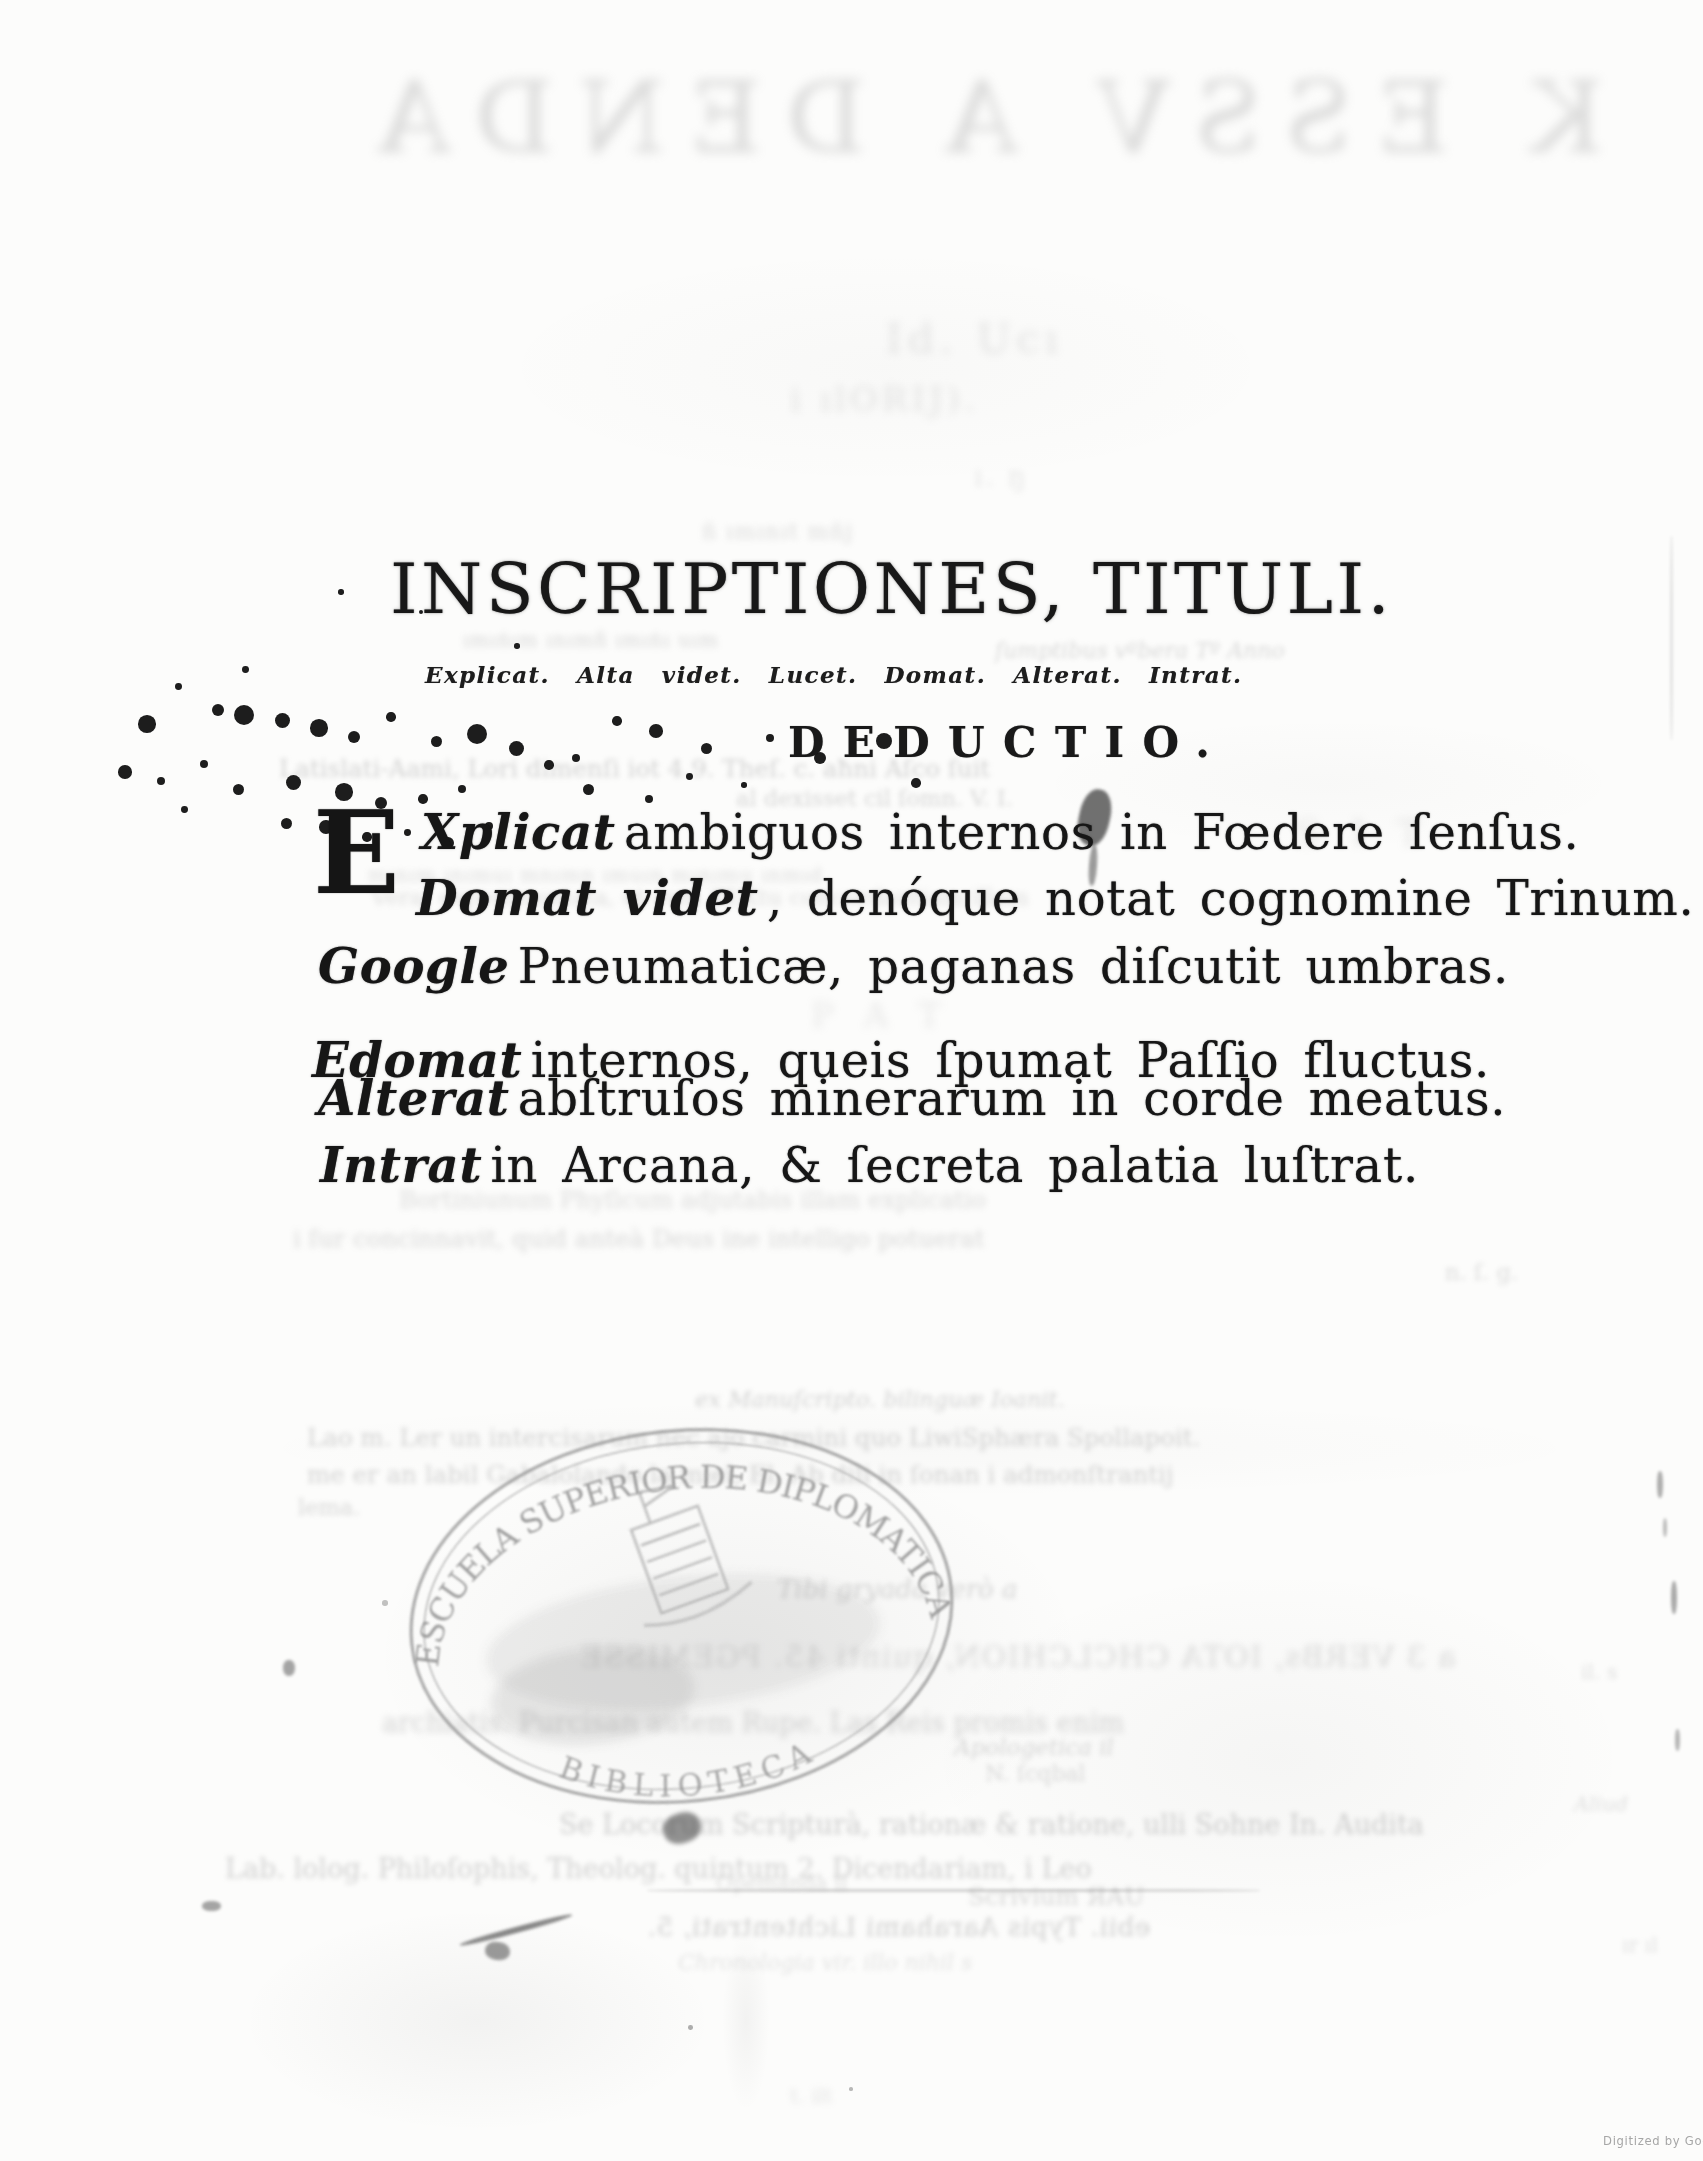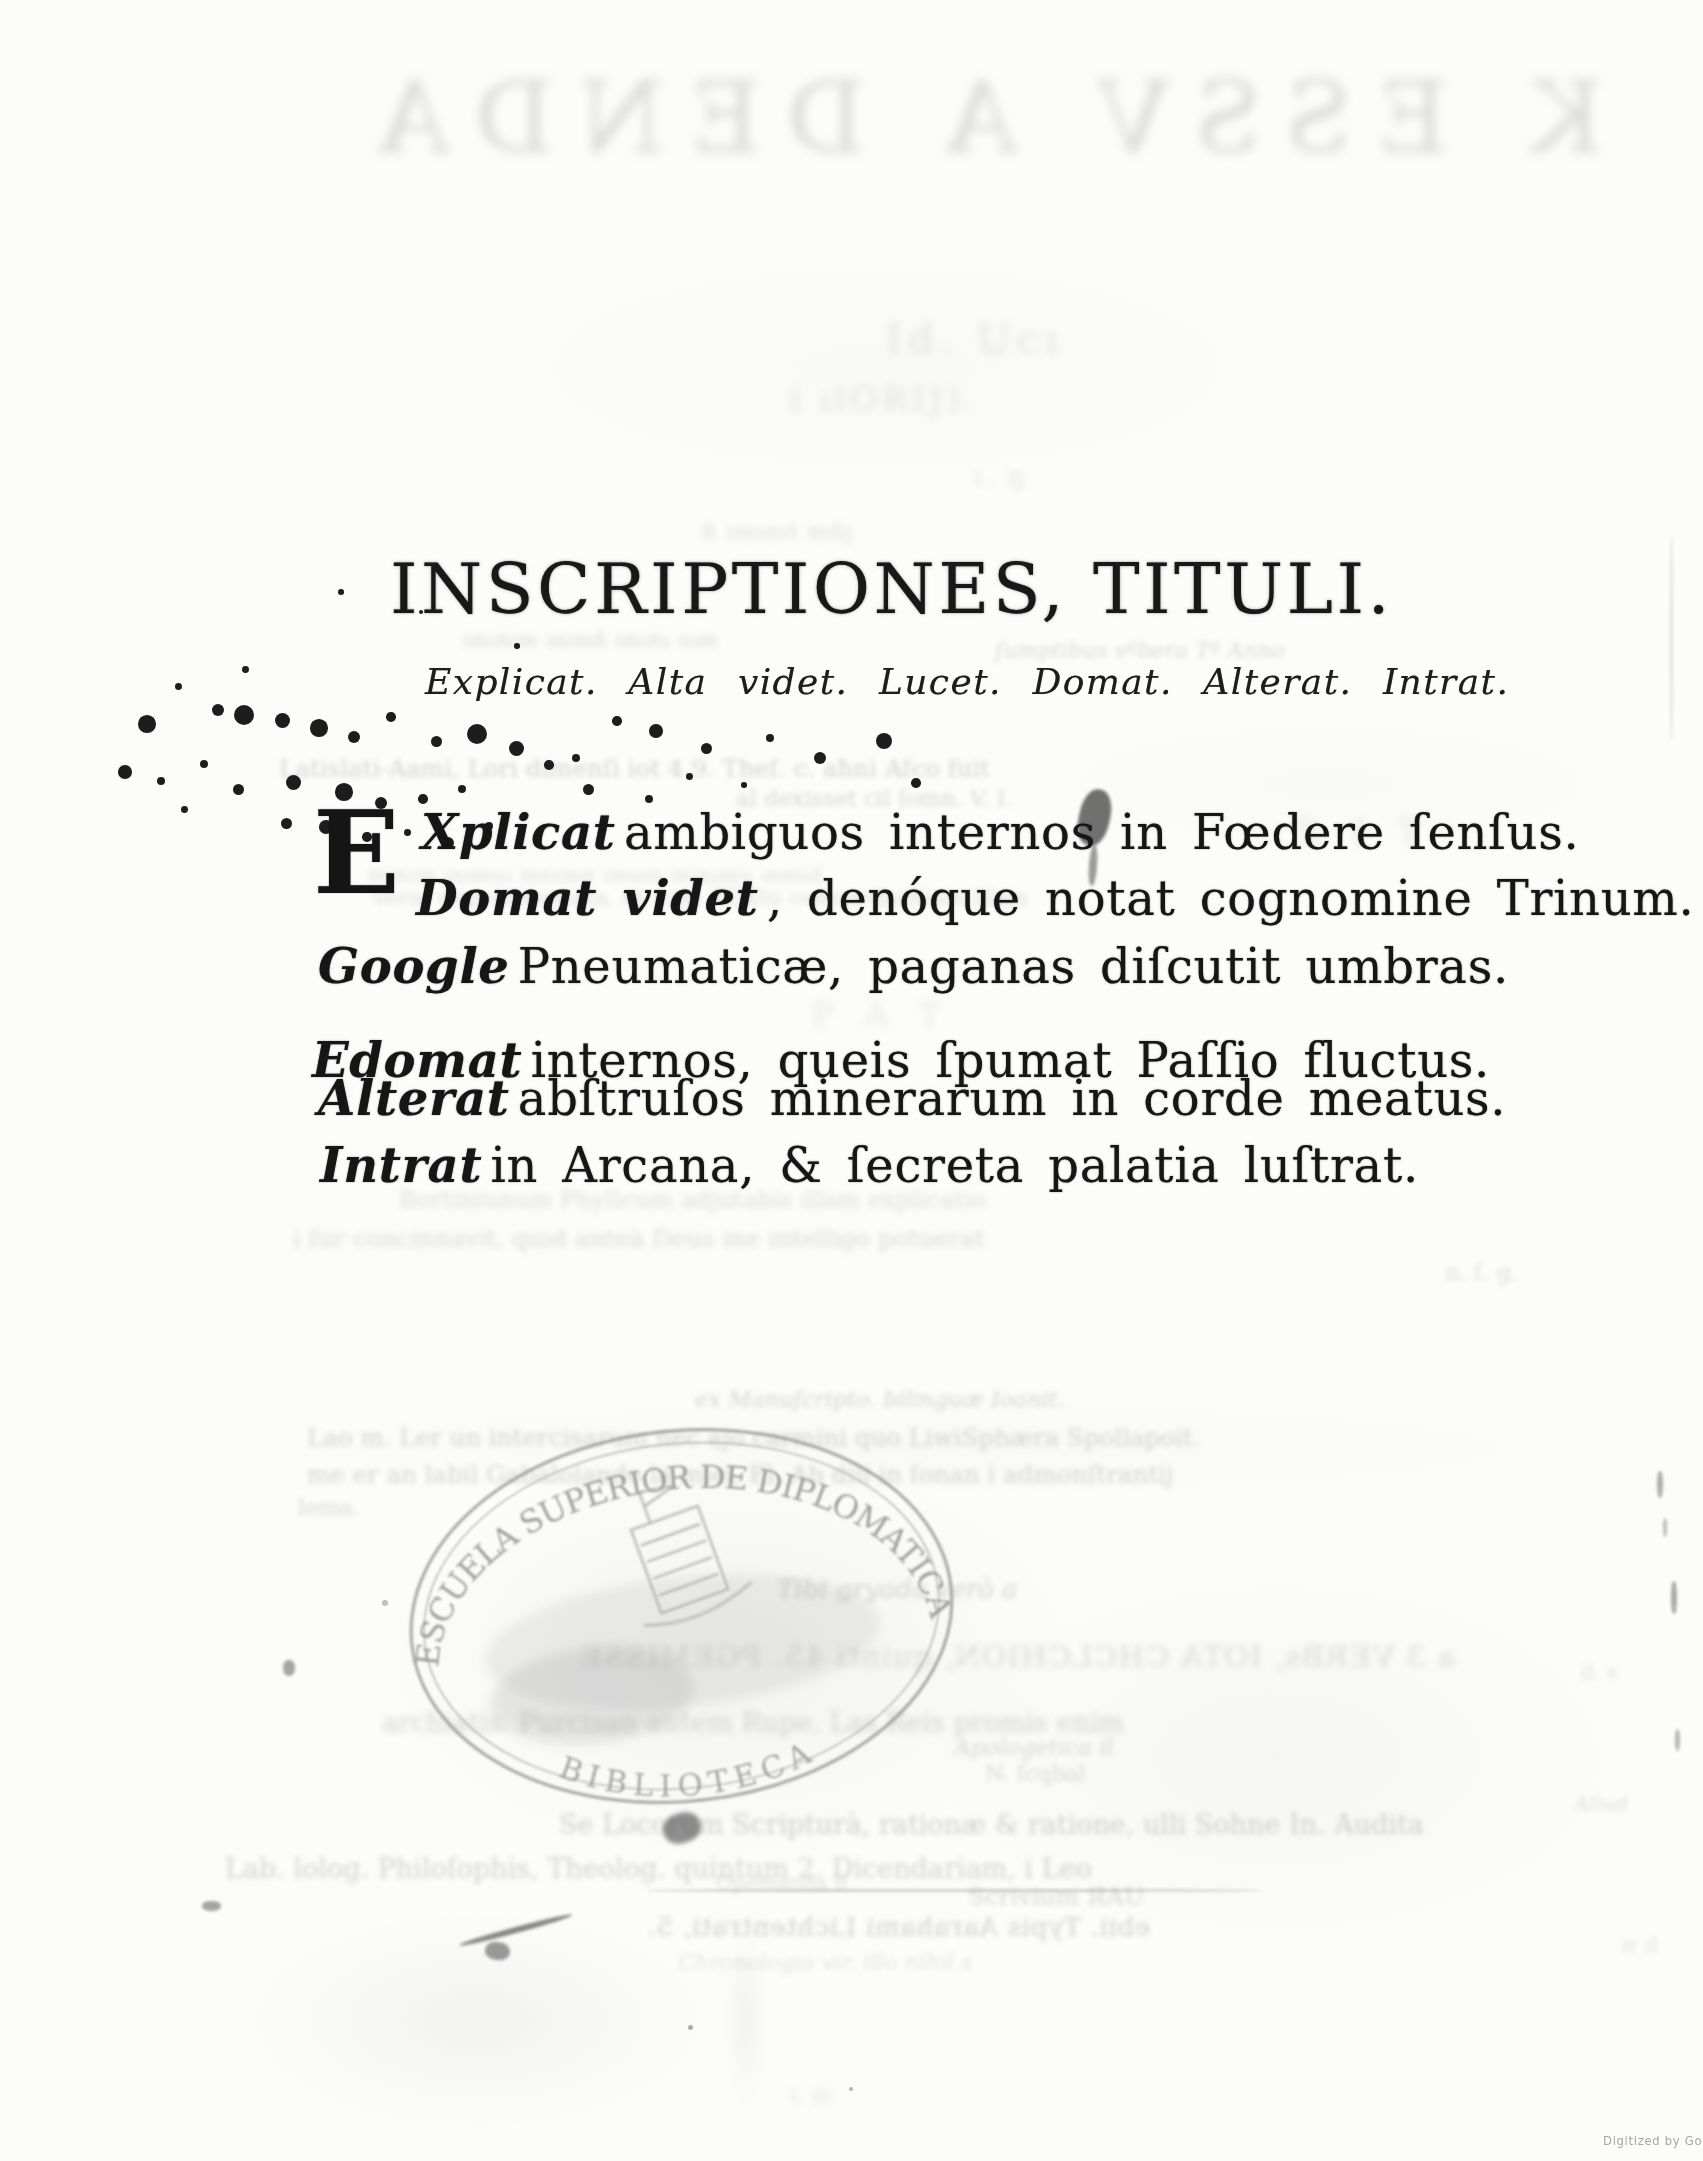--- a/index.html
+++ b/index.html
@@ -8,21 +8,21 @@
     background:#fcfcfb;
     font-family:"DejaVu Serif", serif;
   }
   
   .title{
     position:absolute;left:390px;top:548px;font-size:70px;letter-spacing:3.4px;
     color:#181818;white-space:nowrap;font-weight:500;
     text-shadow:0 0 1.4px rgba(25,25,25,.6), 0 0 4.1px rgba(25,25,25,.18);
   }
   .subtitle{
-    position:absolute;left:425px;top:661px;font-size:36px;font-style:italic;font-weight:400;
+    position:absolute;left:425px;top:661px;font-size:23px;font-style:italic;font-weight:700;
     letter-spacing:1.4px;word-spacing:17.7px;color:#1d1d1d;white-space:nowrap;
     text-shadow:0 0 0.7px rgba(0,0,0,.45);
   }
   .deductio{
     position:absolute;left:788px;top:718px;font-size:42px;letter-spacing:18.4px;
     color:#191919;font-weight:600;white-space:nowrap;
     text-shadow:0 0 1px rgba(0,0,0,.5);
   }
   .dropcap{
     position:absolute;left:313px;top:796px;font-size:114px;line-height:1;
@@ -166,20 +166,21 @@
       <div class="mark" style="left: 1657px; top: 1471px; width: 5.5px; height: 27px; transform: rotate(0deg); opacity: 0.4; filter: blur(1.4px);"></div>
       <div class="mark" style="left: 1663px; top: 1518px; width: 4.1px; height: 19px; transform: rotate(0deg); opacity: 0.33; filter: blur(1.4px);"></div>
       <div class="mark" style="left: 688px; top: 2025px; width: 4.8px; height: 4.8px; transform: rotate(0deg); opacity: 0.4; filter: blur(0.7px);"></div>
       <div class="mark" style="left: 849px; top: 2087px; width: 4.1px; height: 4.1px; transform: rotate(0deg); opacity: 0.35; filter: blur(0.7px);"></div>
       <div class="mark" style="left: 382px; top: 1600px; width: 6.1px; height: 6.1px; transform: rotate(0deg); opacity: 0.3; filter: blur(0.7px);"></div>
       <div class="mark" style="left: 485px; top: 1942px; width: 24.5px; height: 18.4px; transform: rotate(8deg); opacity: 0.5; filter: blur(1.4px);"></div>
     </div>
 
   <div class="title">INSCRIPTIONES, TITULI.</div>
   <div class="subtitle">Explicat. Alta videt. Lucet. Domat. Alterat. Intrat.</div>
+  <div class="deductio">DEDUCTIO.</div>
   <div class="dropcap">E</div>
   <div id="poem">
       <div class="pline" style="left: 421px; top: 804px;"><span class="lead">Xplicat</span><span>ambiguos internos in Fœdere ſenſus.</span></div>
       <div class="pline" style="left: 416px; top: 870px;"><span class="lead">Domat videt</span><span>, denóque notat cognomine Trinum.</span></div>
       <div class="pline" style="left: 318px; top: 938px;"><span class="lead">Google</span><span>Pneumaticæ, paganas diſcutit umbras.</span></div>
       <div class="pline" style="left: 312px; top: 1032px;"><span class="lead">Edomat</span><span>internos, queis ſpumat Paſſio fluctus.</span></div>
       <div class="pline" style="left: 318px; top: 1070px;"><span class="lead">Alterat</span><span>abſtruſos minerarum in corde meatus.</span></div>
       <div class="pline" style="left: 320px; top: 1137px;"><span class="lead">Intrat</span><span>in Arcana, &amp; ſecreta palatia luſtrat.</span></div>
     </div>
 

